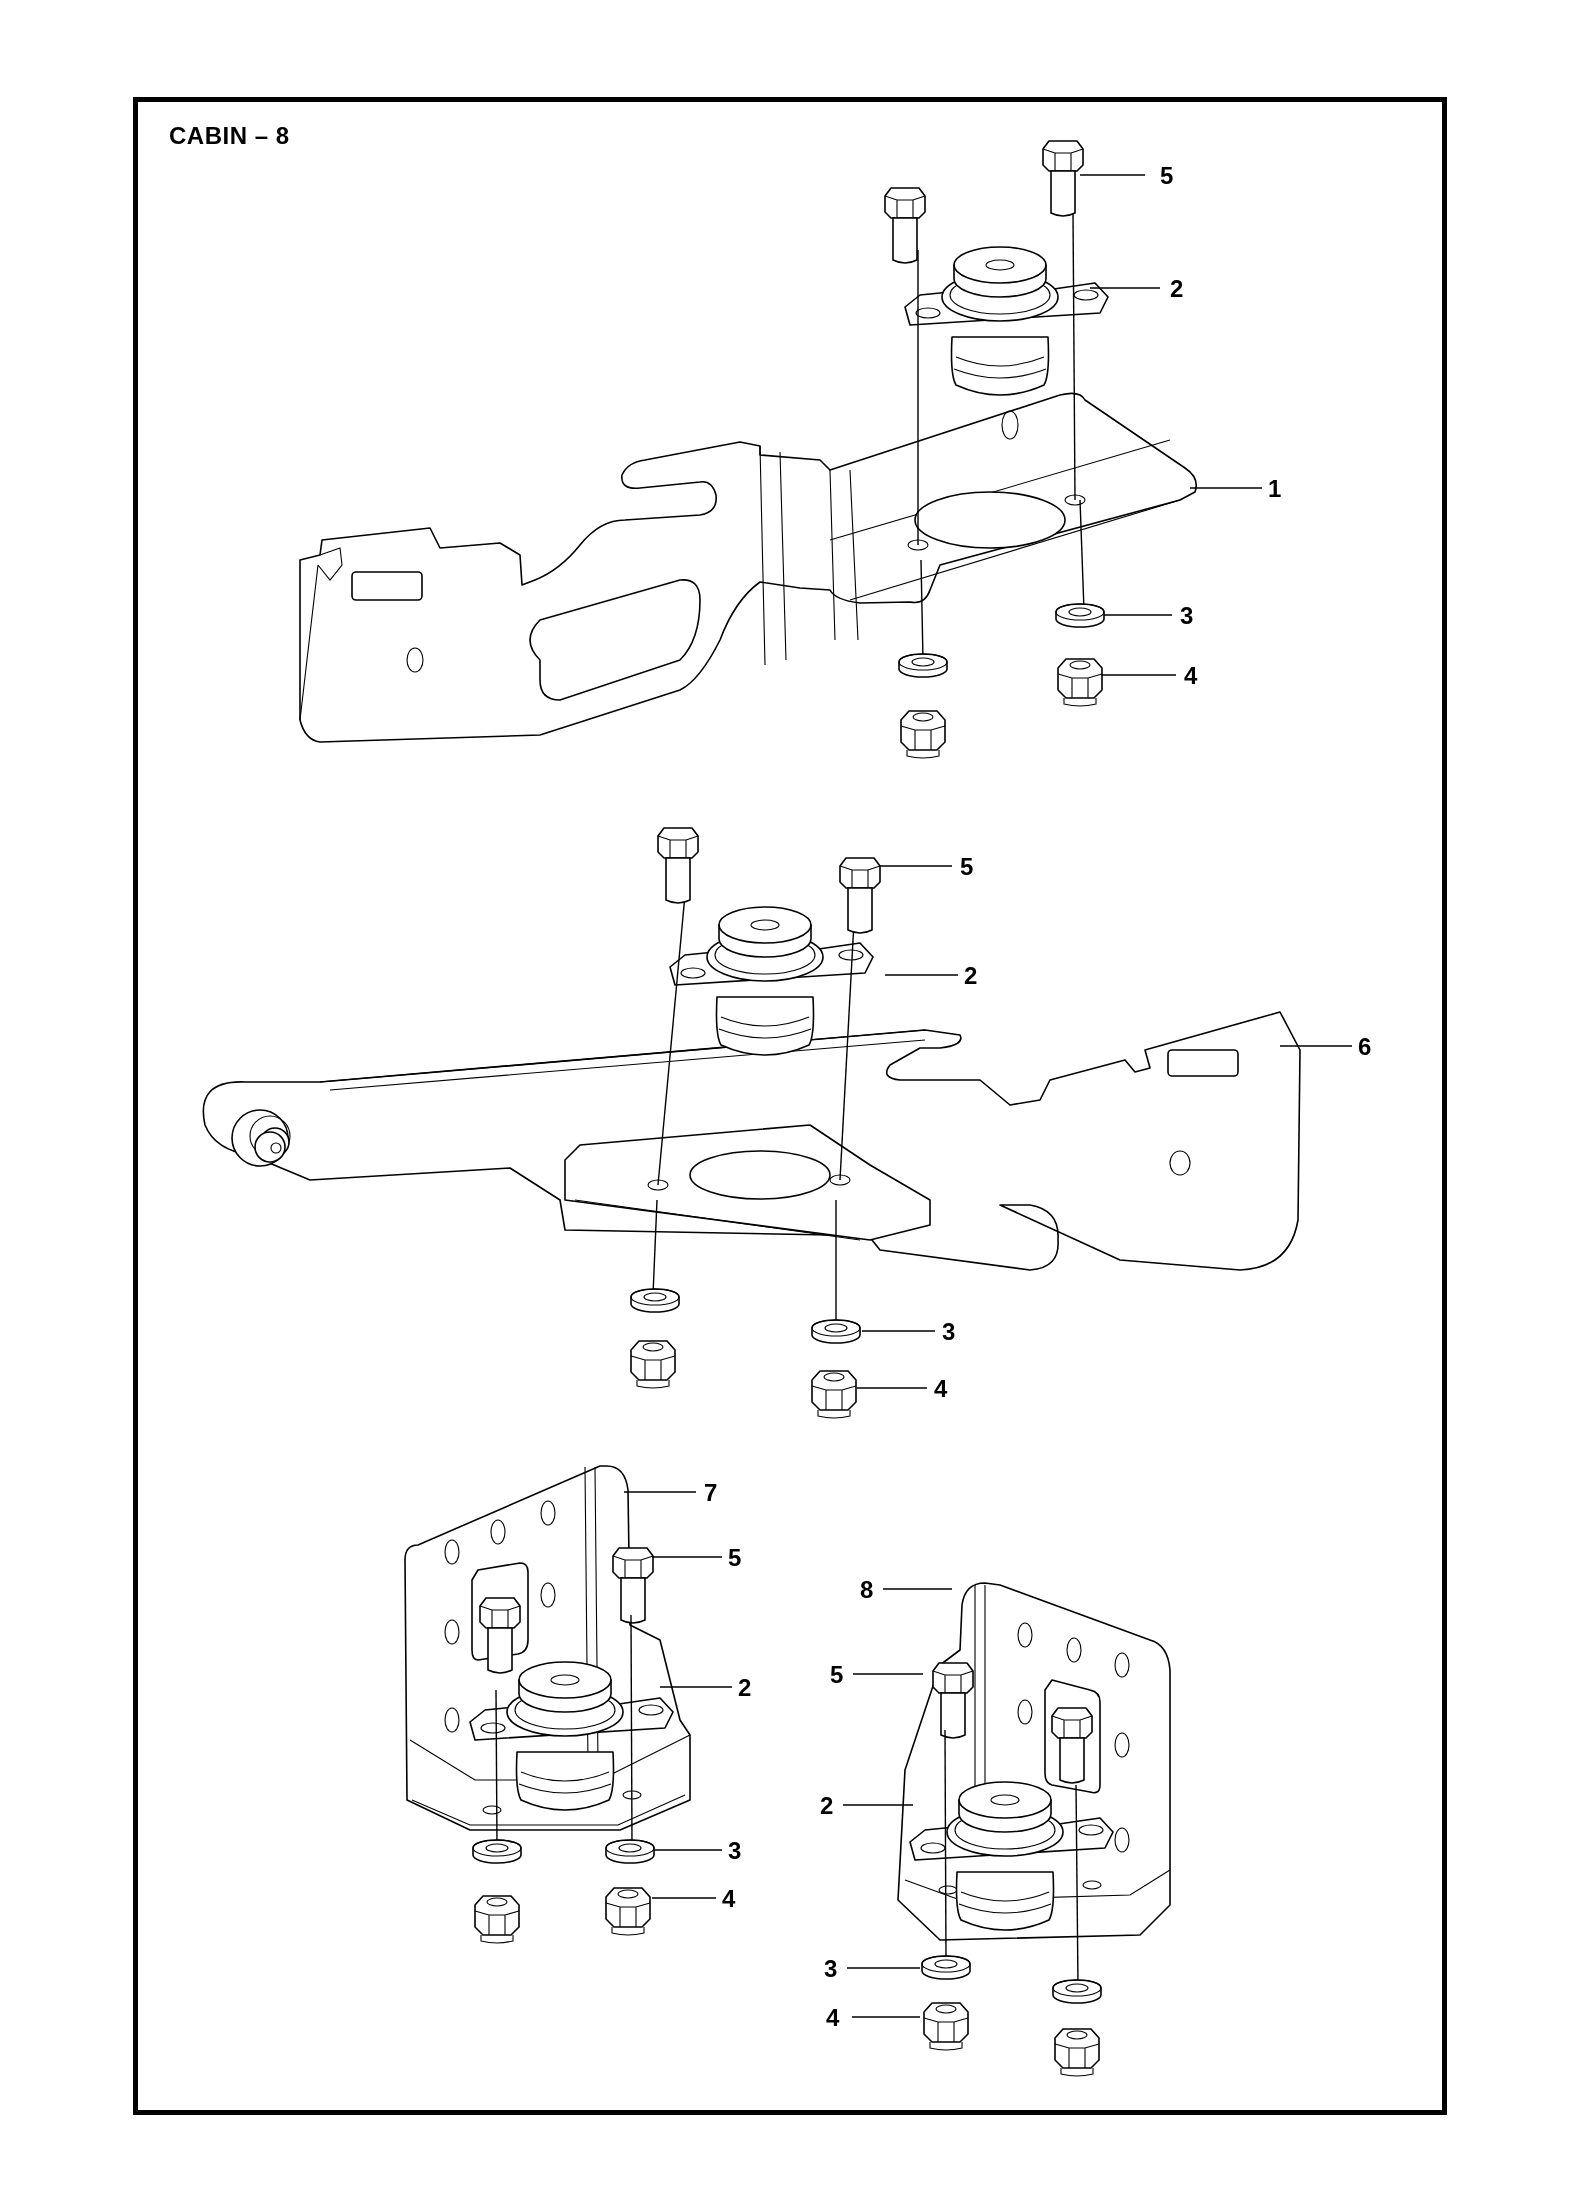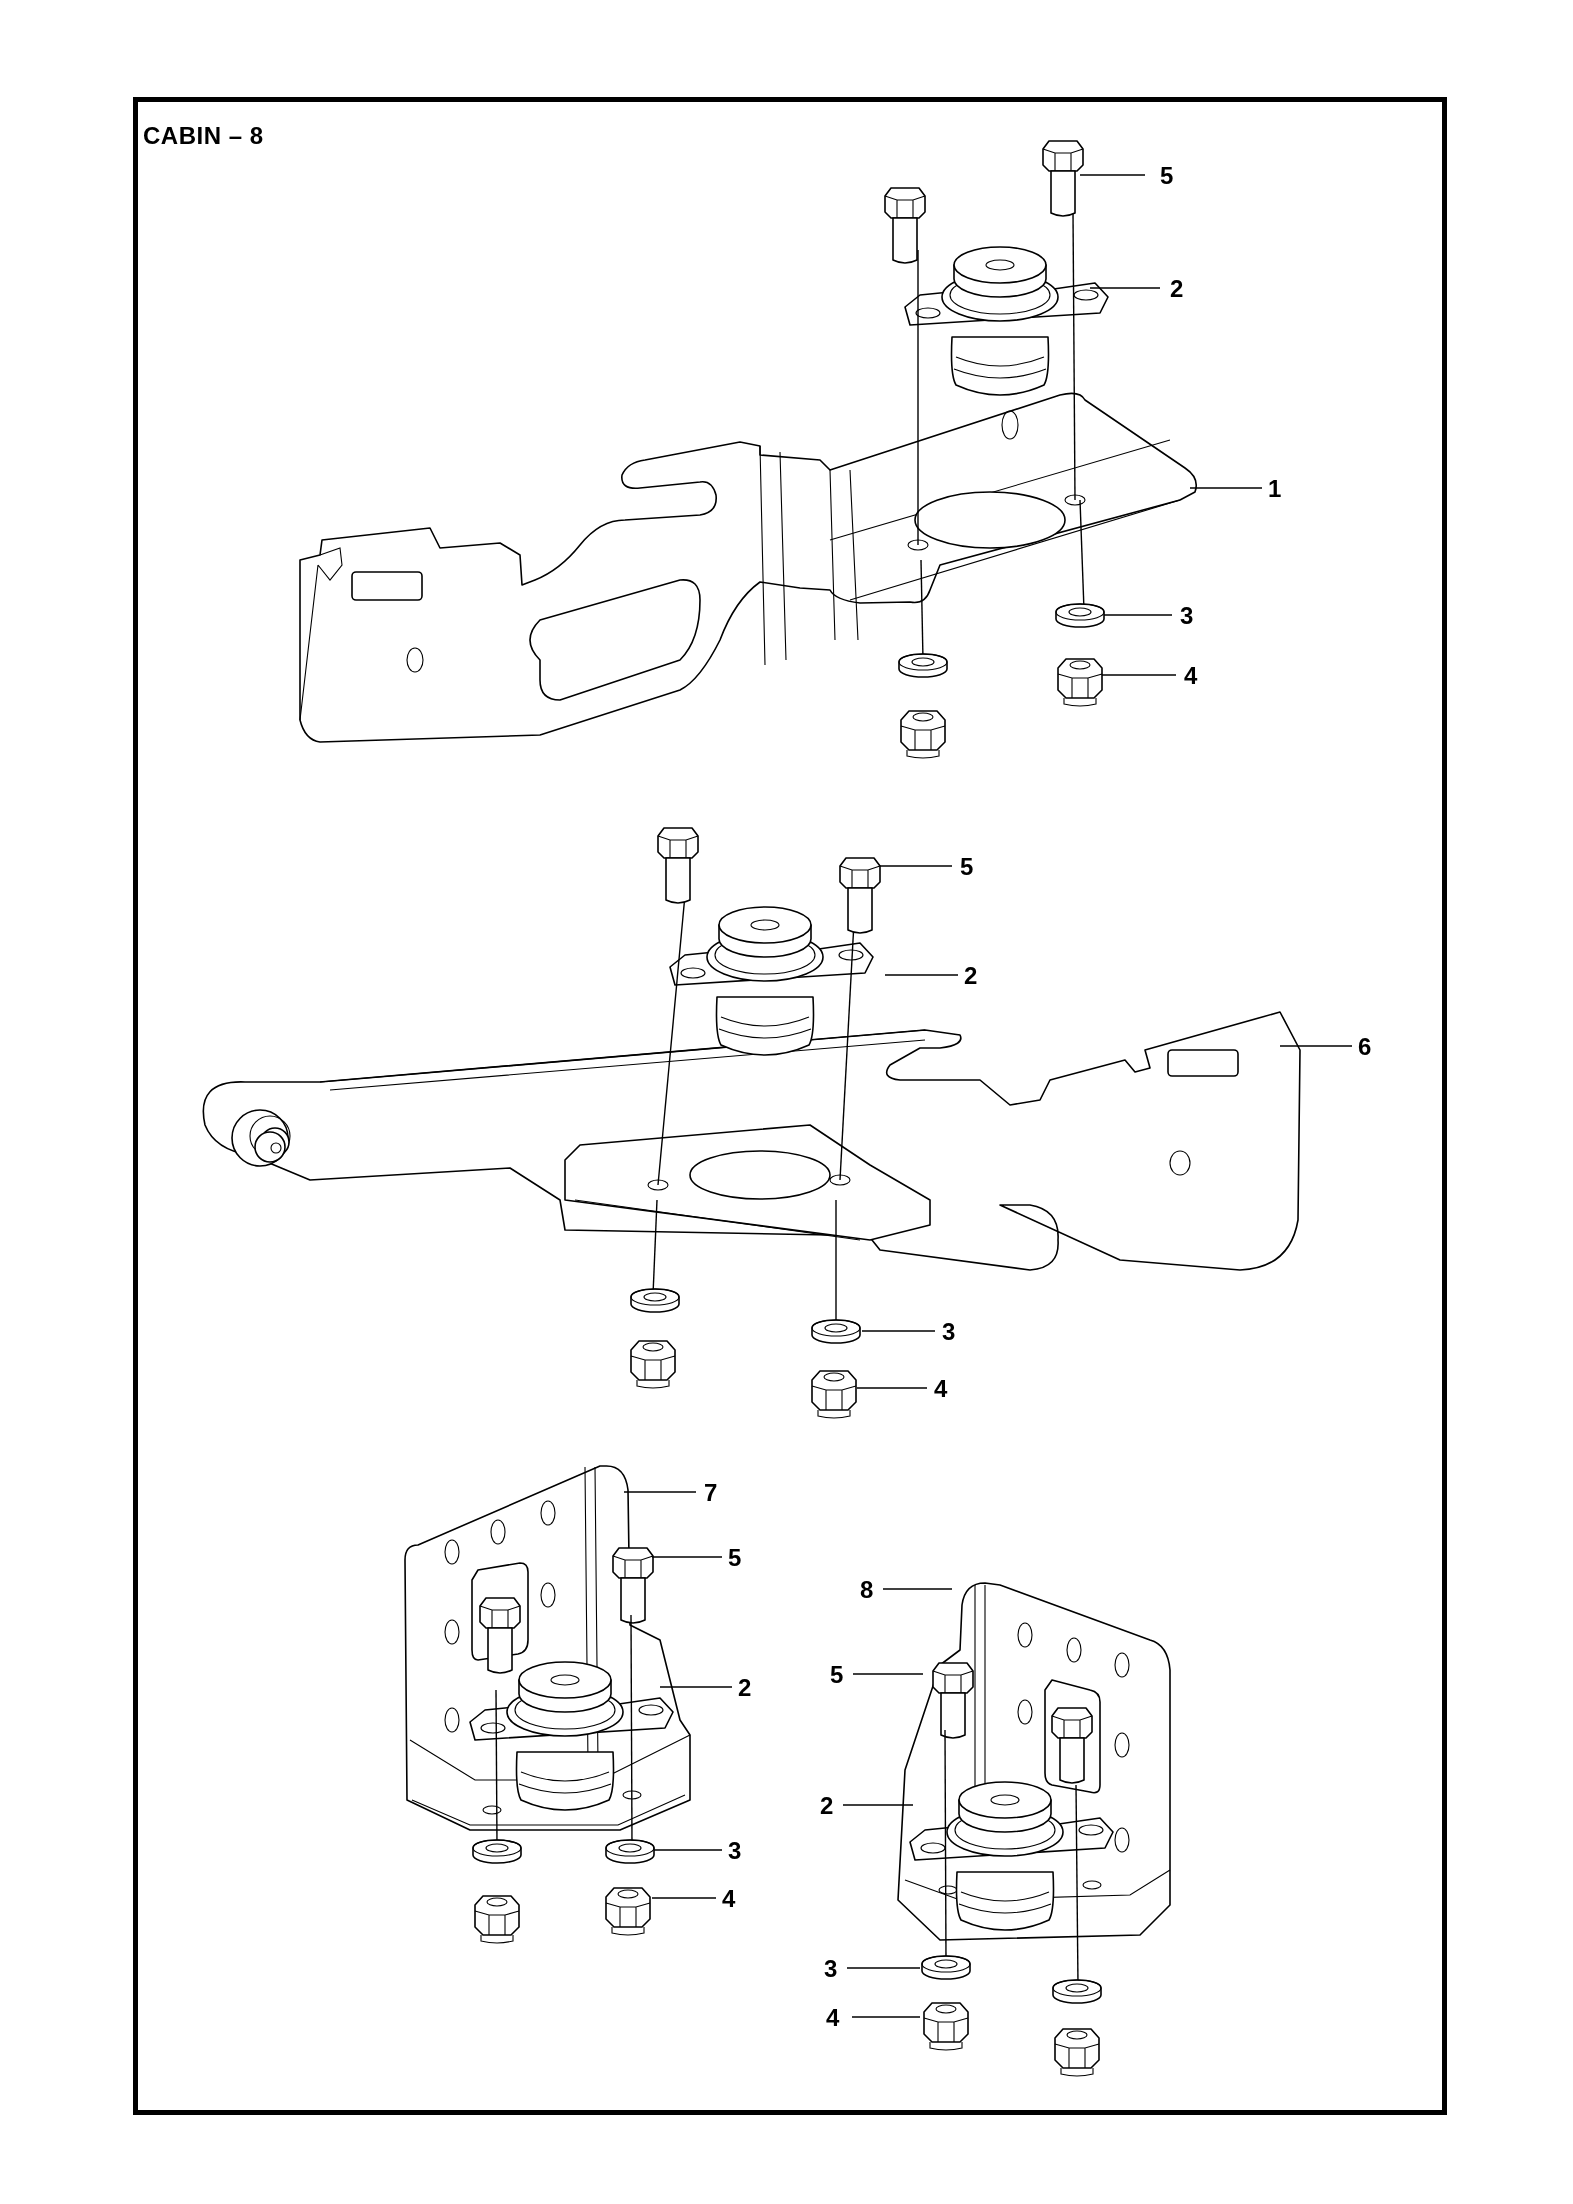--- a/index.html
+++ b/index.html
@@ -1,18 +1,18 @@
 <!DOCTYPE html>
 <html><head>
 <meta charset="utf-8">
 <style>
   html, body { margin: 0; padding: 0; background: #ffffff; }
   body { width: 1573px; height: 2204px; position: relative; overflow: hidden; font-family: "Liberation Sans", sans-serif; }
   #frame { position: absolute; left: 133px; top: 97px; width: 1304px; height: 2008px; border: 5px solid #000; box-sizing: content-box; }
-  #title { position: absolute; left: 143px; top: 122px; font-size: 24px; font-weight: bold; color: #000; letter-spacing: 0.5px; }
+  #title { position: absolute; left: 169px; top: 122px; font-size: 24px; font-weight: bold; color: #000; letter-spacing: 0.5px; }
   svg#diagram { position: absolute; left: 0; top: 0; width: 1573px; height: 2204px; }
   svg#diagram .fill { fill: #fff; stroke: #000; stroke-width: 1.6; stroke-linejoin: round; }
   svg#diagram .thin { fill: none; stroke: #000; stroke-width: 1.1; }
   svg#diagram .lead { fill: none; stroke: #000; stroke-width: 1.4; }
   svg#diagram text.callout { font-family: "Liberation Sans", sans-serif; font-weight: bold; font-size: 24px; fill: #000; }
 </style>
 </head>
 <body>
 
 <div id="frame"></div>

